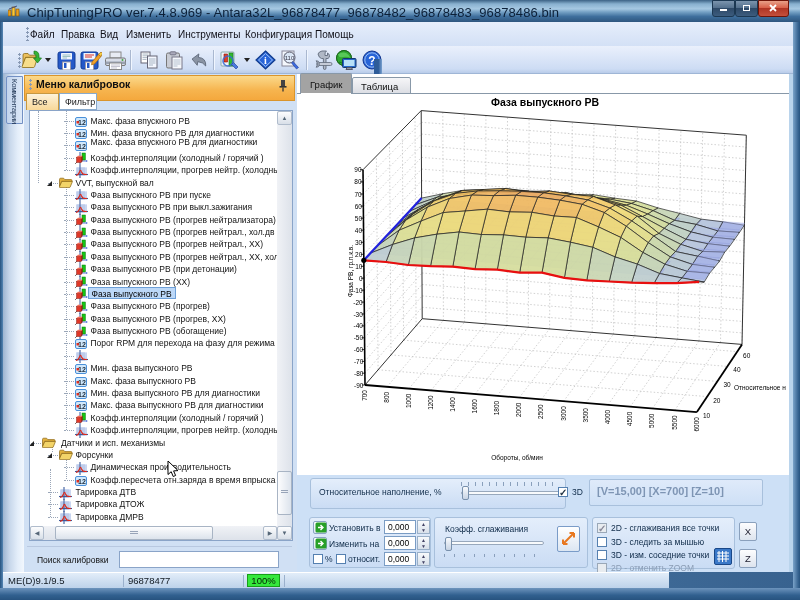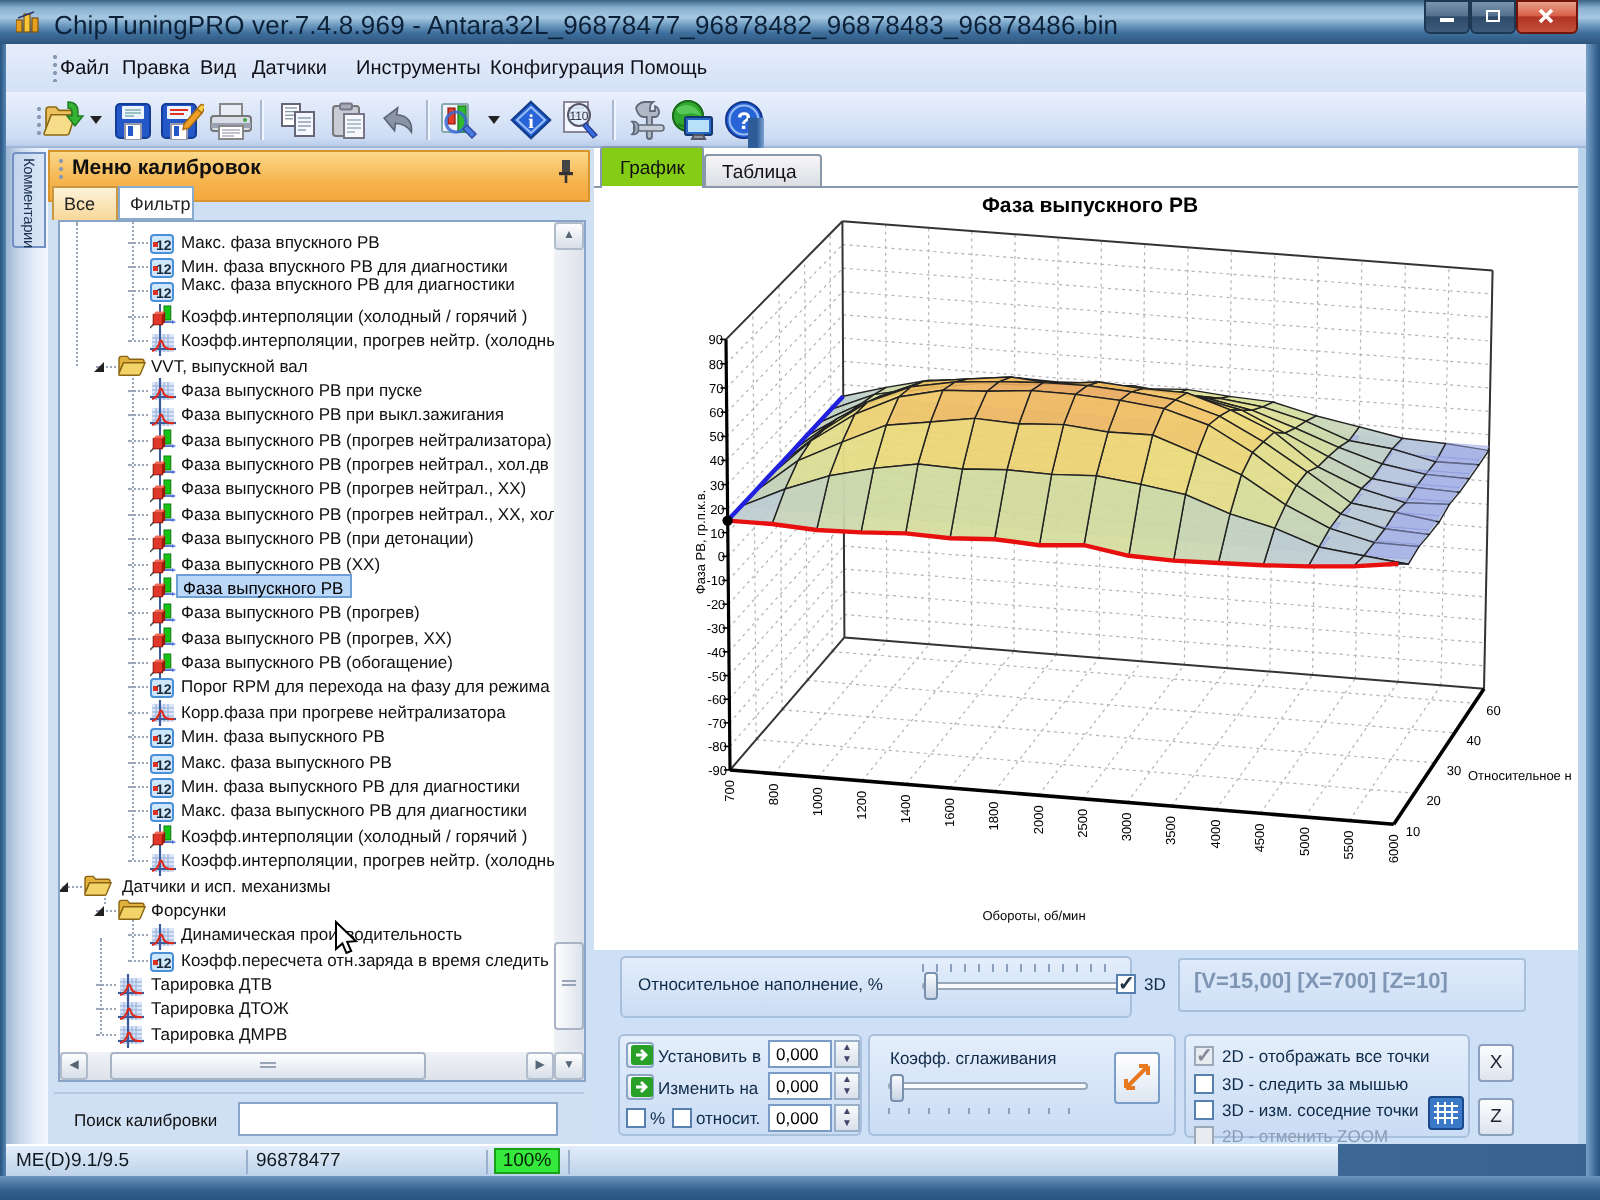--- a/index.html
+++ b/index.html
@@ -32,21 +32,21 @@
       </svg>
     </div>
 </div>
 
 <div class="abs" style="left:3px;top:22px;width:790px;height:37px;background:linear-gradient(#e6eefb,#c9d9f3)">
  <div style="position:absolute;left:23px;top:5px;width:3px;height:14px;background-image:radial-gradient(circle at 1.5px 1.5px,#8899b4 1px,transparent 1.1px);background-size:3px 4px"></div>
  <div class="abs" style="left:27px;top:7px;font-size:10px;color:#101018">
       <span style="position:absolute;left:0px">Файл</span>
       <span style="position:absolute;left:31px">Правка</span>
       <span style="position:absolute;left:70px">Вид</span>
-      <span style="position:absolute;left:96px">Датчики</span>
+      <span style="position:absolute;left:96px">Изменить</span>
       <span style="position:absolute;left:148px">Инструменты</span>
       <span style="position:absolute;left:215px">Конфигурация</span>
       <span style="position:absolute;left:285px">Помощь</span>
     </div>
 </div>
 <div class="abs" style="left:3px;top:46px;width:790px;height:28px;background:linear-gradient(#eaf0fc,#cddcf4 85%,#b9cce9);border-bottom:1px solid #9fb6d6">
  <div style="position:absolute;left:15px;top:7px;width:3px;height:16px;background-image:radial-gradient(circle at 1.5px 1.5px,#8899b4 1px,transparent 1.1px);background-size:3px 4px"></div>
  <div style="position:absolute;left:17px;top:2px;width:24px;height:24px;display:flex;align-items:center;justify-content:center">
       <svg width="22" height="20" viewBox="0 0 22 20">
         <path d="M2 5 Q2 3.5 3.5 3.5 L7 3.5 L8.5 5.2 L14 5.2 Q15 5.2 15 6.2 L15 7.4 L4.6 7.4 L2 16 Z" fill="#ecc05e" stroke="#8a6914" stroke-width="0.8"></path>
@@ -503,21 +503,20 @@
               <line x1="1" y1="8" x2="12" y2="8"></line>
               <line x1="3" y1="2" x2="3" y2="11"></line>
               <line x1="7" y1="2" x2="7" y2="11"></line>
               <line x1="9" y1="2" x2="9" y2="11"></line>
             </g>
             <line x1="5" y1="0" x2="5" y2="13" stroke="#3a5a9c" stroke-width="1.1"></line>
             <line x1="0" y1="9.5" x2="13" y2="9.5" stroke="#3a5a9c" stroke-width="1.1"></line>
             <path d="M1 10.5 Q3.5 10 4.5 7 Q5.5 3.5 6.5 7 Q7.5 10 12 9.5" fill="none" stroke="#e02818" stroke-width="1.1"></path>
           </svg>
         </div>
-        <div style="position:absolute;left:89.5px;top:348.8px;font-size:8.5px;line-height:12px;white-space:nowrap;color:#111">Корр.фаза при прогреве нейтрализатора</div>
         <div style="position:absolute;left:63px;top:367.2px;width:10px;border-top:1px dotted #9aa6b8"></div>
         <div style="position:absolute;left:74px;top:363.2px;width:14px;height:13px">
           <svg width="12" height="10" viewBox="0 0 12 10">
             <rect x="0.5" y="0.5" width="11" height="9" rx="1.5" fill="#cfe7fb" stroke="#4a90d9"></rect>
             <rect x="1.5" y="4" width="2.5" height="2.5" fill="#e03020"></rect>
             <text x="10.8" y="8" font-size="7" font-weight="bold" text-anchor="end" fill="#1a2a3a" font-family="Liberation Sans">12</text>
           </svg>
         </div>
         <div style="position:absolute;left:89.5px;top:361.2px;font-size:8.5px;line-height:12px;white-space:nowrap;color:#111">Мин. фаза выпускного РВ</div>
         <div style="position:absolute;left:63px;top:379.6px;width:10px;border-top:1px dotted #9aa6b8"></div>
@@ -624,21 +623,21 @@
         </div>
         <div style="position:absolute;left:89.5px;top:460.2px;font-size:8.5px;line-height:12px;white-space:nowrap;color:#111">Динамическая производительность</div>
         <div style="position:absolute;left:63px;top:478.6px;width:10px;border-top:1px dotted #9aa6b8"></div>
         <div style="position:absolute;left:74px;top:474.6px;width:14px;height:13px">
           <svg width="12" height="10" viewBox="0 0 12 10">
             <rect x="0.5" y="0.5" width="11" height="9" rx="1.5" fill="#cfe7fb" stroke="#4a90d9"></rect>
             <rect x="1.5" y="4" width="2.5" height="2.5" fill="#e03020"></rect>
             <text x="10.8" y="8" font-size="7" font-weight="bold" text-anchor="end" fill="#1a2a3a" font-family="Liberation Sans">12</text>
           </svg>
         </div>
-        <div style="position:absolute;left:89.5px;top:472.6px;font-size:8.5px;line-height:12px;white-space:nowrap;color:#111">Коэфф.пересчета отн.заряда в время следить</div>
+        <div style="position:absolute;left:89.5px;top:472.6px;font-size:8.5px;line-height:12px;white-space:nowrap;color:#111">Коэфф.пересчета отн.заряда в время впрыска</div>
         <div style="position:absolute;left:47px;top:491.0px;width:10px;border-top:1px dotted #9aa6b8"></div>
         <div style="position:absolute;left:58px;top:485.5px;width:14px;height:13px">
           <svg width="13" height="13" viewBox="0 0 13 13">
             <rect x="1" y="2" width="11" height="9" fill="#dde6f8"></rect>
             <g stroke="#9db4de" stroke-width="0.6">
               <line x1="1" y1="4" x2="12" y2="4"></line>
               <line x1="1" y1="6" x2="12" y2="6"></line>
               <line x1="1" y1="8" x2="12" y2="8"></line>
               <line x1="3" y1="2" x2="3" y2="11"></line>
               <line x1="7" y1="2" x2="7" y2="11"></line>
@@ -710,21 +709,21 @@
   <div class="abs" style="left:92px;top:4px;width:160px;height:17px;background:#fff;border:1px solid #8aa4c8"></div>
  </div>
 </div>
 
 <div class="abs" style="left:167px;top:460px;z-index:50">
     <svg width="13" height="19" viewBox="0 0 13 19">
       <path d="M1 1 L1 14.5 L4.2 11.7 L6.2 16.5 L8.6 15.5 L6.6 10.9 L11 10.6 Z" fill="#fff" stroke="#000" stroke-width="1"></path>
     </svg>
   </div>
 
-<div class="abs" style="left:300px;top:73px;width:52px;height:21px;background:#84cc16;border:1px solid #8898a8;border-bottom:none;border-radius:2px 2px 0 0;font-size:9.5px;padding:5px 0 0 9px;color:#111;z-index:3">График</div>
+<div class="abs" style="left:300px;top:73px;width:52px;height:21px;background:#a3a3a3;border:1px solid #8898a8;border-bottom:none;border-radius:2px 2px 0 0;font-size:9.5px;padding:5px 0 0 9px;color:#111;z-index:3">График</div>
 <div class="abs" style="left:352px;top:77px;width:59px;height:17px;background:linear-gradient(#f6f6f8,#dcdee4);border:1px solid #8898a8;border-radius:2px 2px 0 0;font-size:9.5px;padding:3px 0 0 8px;color:#111">Таблица</div>
 <div class="abs" style="left:297px;top:93px;width:492px;height:1px;background:#8898a8"></div>
 <div class="abs" style="left:301px;top:93px;width:50px;height:1px;background:#fff;z-index:4"></div>
 
 <div class="abs" style="left:297px;top:94px;width:492px;height:381px;overflow:hidden">
     <svg width="492" height="382" viewBox="0 0 492 382" font-family="Liberation Sans, sans-serif">
 <rect width="492" height="382" fill="#ffffff"></rect>
 <line x1="146.4" y1="226.4" x2="145.8" y2="18.2" stroke="#b2b2b2" stroke-width="0.6" stroke-dasharray="1.5,2"></line>
 <line x1="167.6" y1="228.1" x2="167.3" y2="19.9" stroke="#b2b2b2" stroke-width="0.6" stroke-dasharray="1.5,2"></line>
 <line x1="188.8" y1="229.8" x2="188.9" y2="21.5" stroke="#b2b2b2" stroke-width="0.6" stroke-dasharray="1.5,2"></line>
@@ -1176,21 +1175,21 @@
    <div class="abs" style="left:10px;top:19px;width:7px;height:14px;background:linear-gradient(#f8fafd,#c8d4e4);border:1px solid #7890ac;border-radius:2px"></div>
    <div class="abs" style="left:9px;top:36px;width:98px;height:3px;background-image:repeating-linear-gradient(90deg,#8aa0bc 0 1px,transparent 1px 10px)"></div>
    <div class="abs" style="left:122px;top:8px;width:23px;height:26px;background:linear-gradient(#fff,#dce6f2);border:1px solid #7a9cc8;border-radius:2px">
         <svg width="15" height="15" viewBox="0 0 15 15" style="margin:4px 3px">
           <path d="M2 13 L13 2 M2 13 L2 8.5 M2 13 L6.5 13 M13 2 L8.5 2 M13 2 L13 6.5" stroke="#e87820" stroke-width="2" fill="none"></path>
         </svg>
       </div>
  </div>
  <div class="abs" style="left:295px;top:42px;width:143px;height:52px;background:linear-gradient(#e4eefb,#cadcf4);border:1px solid #a8c0dc;border-radius:3px">
    <div style="position:absolute;left:4px;top:5px;width:10px;height:10px;background:#e8ecf0;border:1px solid #9aa8b8;font-size:10px;line-height:9px;text-align:center;color:#889;font-weight:bold">✓</div>
-      <div class="abs" style="left:18px;top:5px;font-size:8.5px;color:#0e2a48;white-space:nowrap">2D - отображать все точки</div>
+      <div class="abs" style="left:18px;top:5px;font-size:8.5px;color:#0e2a48;white-space:nowrap">2D - сглаживания все точки</div>
    <div style="position:absolute;left:4px;top:19px;width:10px;height:10px;background:#fff;border:1px solid #5580b0;font-size:10px;line-height:9px;text-align:center;color:#234;font-weight:bold"></div>
       <div class="abs" style="left:18px;top:19px;font-size:8.5px;color:#0e2a48;white-space:nowrap">3D - следить за мышью</div>
    <div style="position:absolute;left:4px;top:32px;width:10px;height:10px;background:#fff;border:1px solid #5580b0;font-size:10px;line-height:9px;text-align:center;color:#234;font-weight:bold"></div>
       <div class="abs" style="left:18px;top:32px;font-size:8.5px;color:#0e2a48;white-space:nowrap">3D - изм. соседние точки</div>
    <div style="position:absolute;left:4px;top:45px;width:10px;height:10px;background:#e8ecf0;border:1px solid #9aa8b8;font-size:10px;line-height:9px;text-align:center;color:#889;font-weight:bold"></div>
       <div class="abs" style="left:18px;top:45px;font-size:8.5px;color:#8a9cb4;white-space:nowrap">2D - отменить ZOOM</div>
    <div class="abs" style="left:121px;top:30px;width:18px;height:17px;background:#3a78c8;border:1px solid #1a4888;border-radius:2px">
         <svg width="12" height="11" viewBox="0 0 12 11" style="margin:2px 2px">
           <g stroke="#fff" stroke-width="1">
             <line x1="0" y1="2" x2="12" y2="2"></line>

